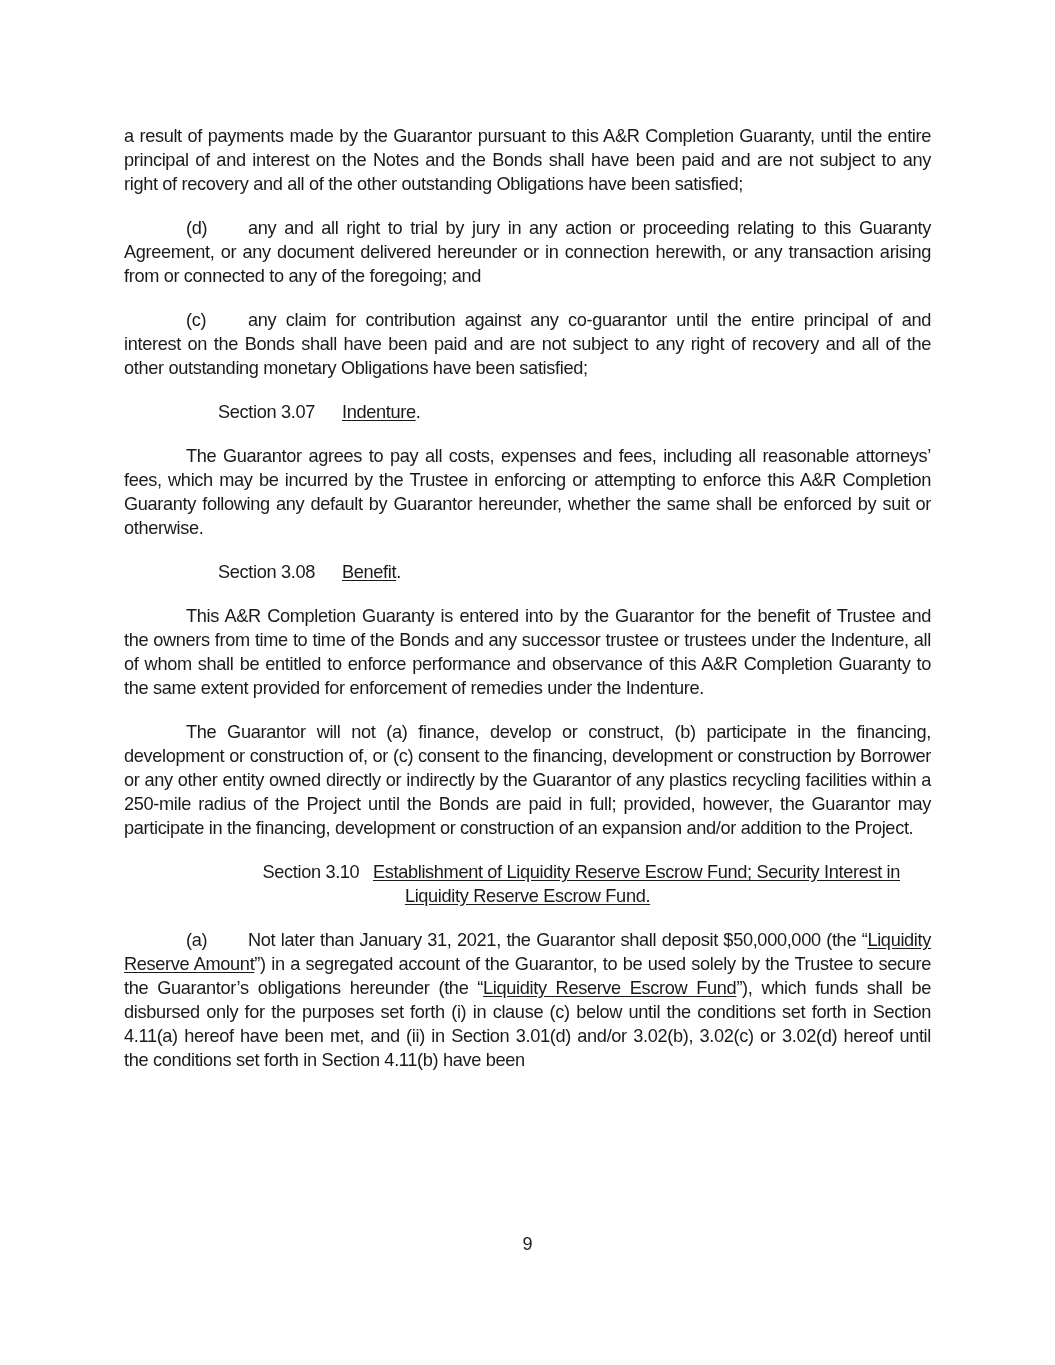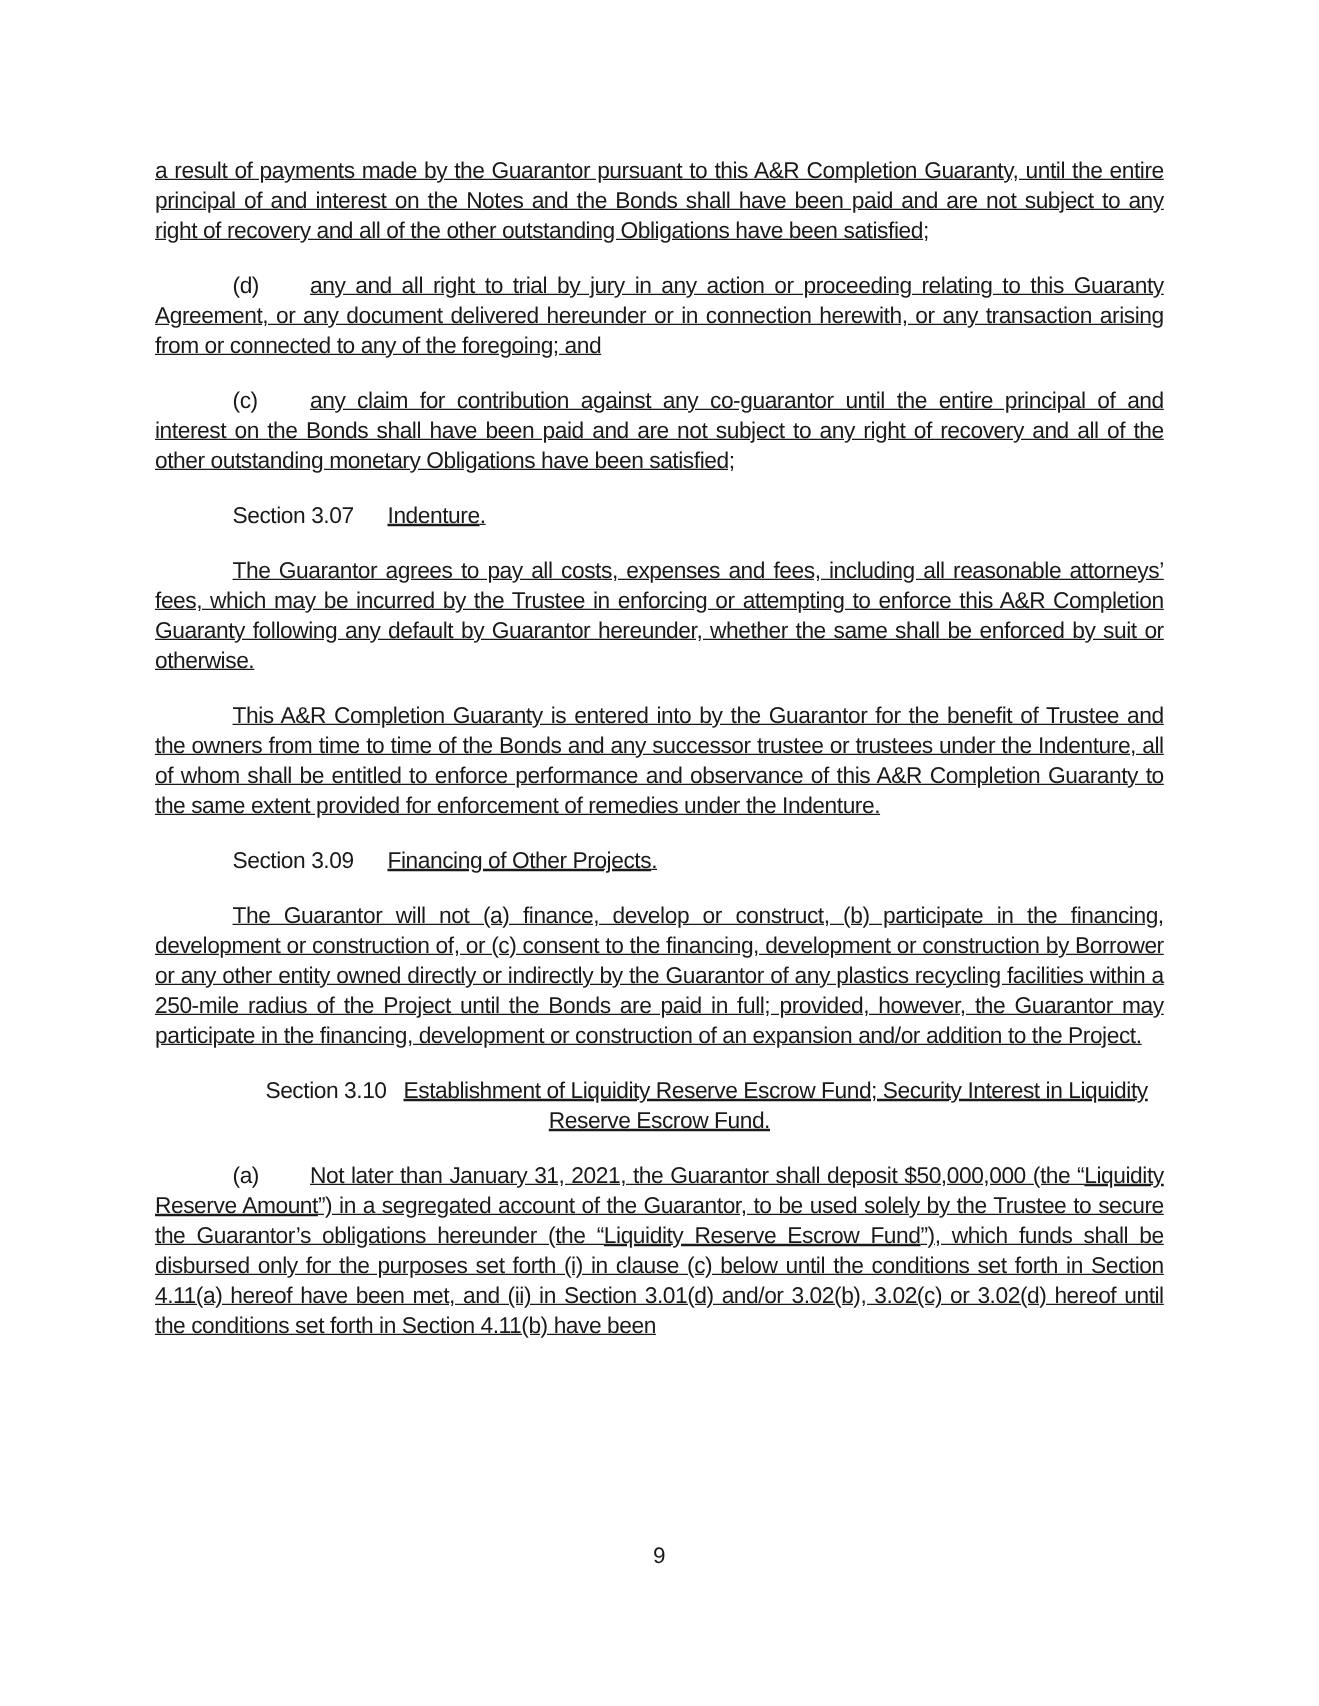--- a/index.html
+++ b/index.html
@@ -2,49 +2,49 @@
 <html><head>
   <meta charset="utf-8">
   <style>
     html, body { margin: 0; padding: 0; background: #ffffff; }
     body {
       width: 1055px; height: 1365px; position: relative; overflow: hidden;
       font-family: "Liberation Sans", sans-serif; color: #1a1a1a;
     }
     .page {
       position: absolute; left: 124px; top: 124px; width: 807px;
-      font-size: 18.2px; line-height: 24px; letter-spacing: -0.35px; text-decoration: underline;
+      font-size: 18.2px; line-height: 24px; letter-spacing: -0.35px;
     }
     .page p { margin: 0 0 20px 0; text-align: justify; }
     .indent { text-indent: 62px; }
     .label { display: inline-block; width: 62px; text-indent: 0; }
-    .sec-num { display: inline-block; width: 124px; text-indent: 0; }
+    .sec-num { display: inline-block; width: 124px; text-indent: 0; margin-left: 32px; }
     .u { text-decoration: underline; text-underline-offset: 2px; }
     .page-number {
       position: absolute; top: 1234px; left: 0; width: 1055px;
       text-align: center; font-size: 18px;
     }
   </style>
 </head>
 <body>
 
 <div class="page">
   <p>a result of payments made by the Guarantor pursuant to this A&amp;R Completion Guaranty, until the entire principal of and interest on the Notes and the Bonds shall have been paid and are not subject to any right of recovery and all of the other outstanding Obligations have been satisfied;</p>
 
   <p class="indent"><span class="label">(d)</span><span>any and all right to trial by jury in any action or proceeding relating to this Guaranty Agreement, or any document delivered hereunder or in connection herewith, or any transaction arising from or connected to any of the foregoing; and</span></p>
 
   <p class="indent"><span class="label">(c)</span><span>any claim for contribution against any co-guarantor until the entire principal of and interest on the Bonds shall have been paid and are not subject to any right of recovery and all of the other outstanding monetary Obligations have been satisfied;</span></p>
 
 
   <p class="indent"><span class="sec-num">Section 3.07</span><span class="u">Indenture</span><span>.</span></p>
   <p class="indent">The Guarantor agrees to pay all costs, expenses and fees, including all reasonable attorneys’ fees, which may be incurred by the Trustee in enforcing or attempting to enforce this A&amp;R Completion Guaranty following any default by Guarantor hereunder, whether the same shall be enforced by suit or otherwise.</p>
 
+  <p class="indent"><span class="sec-num">Section 3.08</span><span class="u">Benefit</span><span>.</span></p>
   <p class="indent">This A&amp;R Completion Guaranty is entered into by the Guarantor for the benefit of Trustee and the owners from time to time of the Bonds and any successor trustee or trustees under the Indenture, all of whom shall be entitled to enforce performance and observance of this A&amp;R Completion Guaranty to the same extent provided for enforcement of remedies under the Indenture.</p>
 
-  <p class="indent"><span class="sec-num">Section 3.09</span><span class="u">Financing of Other Projects</span><span>.</span></p>
   <p class="indent">The Guarantor will not (a) finance, develop or construct,  (b) participate in the financing, development or construction of, or (c) consent to the financing, development or construction by Borrower or any other entity owned directly or indirectly by the Guarantor of any plastics recycling facilities within a 250-mile radius of the Project until the Bonds are paid in full; provided, however, the Guarantor may participate in the financing, development or construction of an expansion and/or addition to the Project.</p>
 
   <p class="indent" style="text-align:center;"><span class="sec-num">Section 3.10</span><span class="u">Establishment of Liquidity Reserve Escrow Fund; Security Interest in Liquidity Reserve Escrow Fund.</span></p>
 
   <p class="indent"><span class="label">(a)</span><span>Not later than January 31, 2021, the Guarantor shall deposit $50,000,000 (the “</span><span class="u">Liquidity Reserve Amount</span><span>”) in a segregated account of the Guarantor, to be used solely by the Trustee to secure the Guarantor’s obligations hereunder (the “</span><span class="u">Liquidity Reserve Escrow Fund</span><span>”), which funds shall be disbursed only for the purposes set forth (i) in clause (c) below until the conditions set forth in Section 4.11(a) hereof have been met, and (ii) in Section 3.01(d) and/or 3.02(b), 3.02(c) or 3.02(d) hereof until the conditions set forth in Section 4.11(b) have been</span></p>
 </div>
 
 <div class="page-number">9</div>
 
 </body></html>

